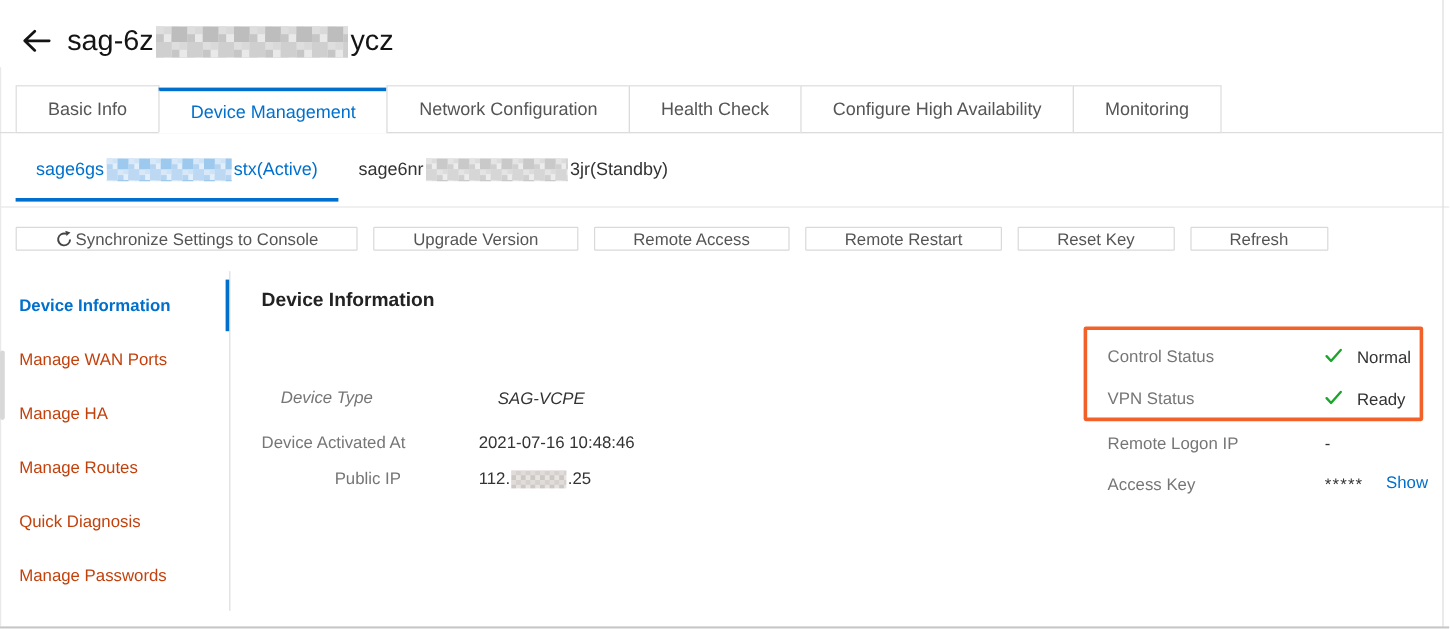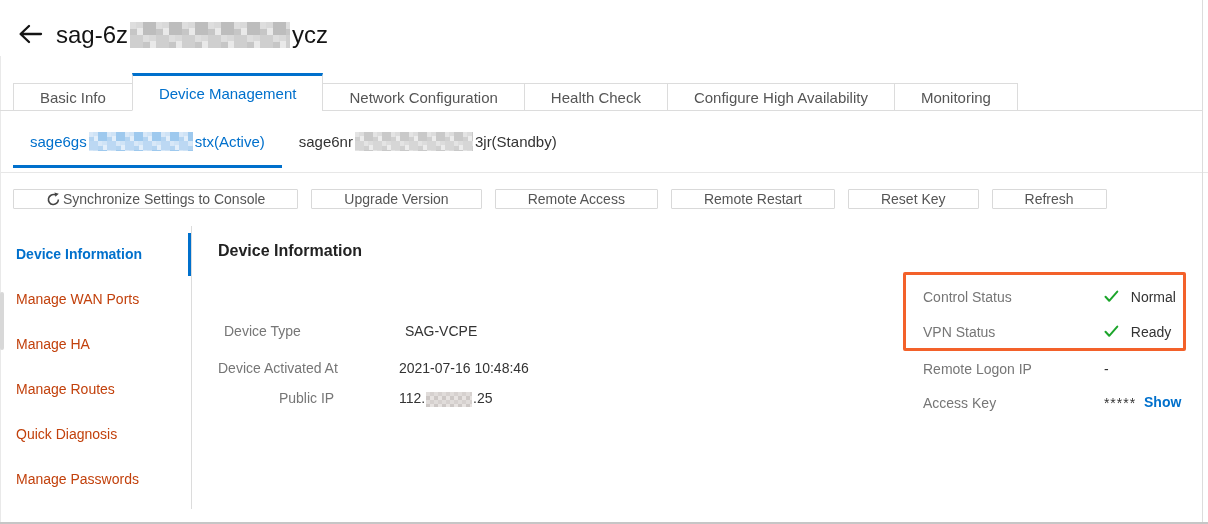--- a/index.html
+++ b/index.html
@@ -26,21 +26,21 @@
     background:
       conic-gradient(#c9c9c9 25%, transparent 0 50%, #d6d6d6 0 75%, transparent 0) 0 0/18px 18px,
       conic-gradient(#dcdcdc 25%, #ececec 0 50%, #d0d0d0 0 75%, #e4e4e4 0) 0 0/9px 9px; }
   .mosaic-ip { width:46px; height:15px; margin:0 1px;
     background:
       conic-gradient(#d6d1cf 25%, #e7e3e1 0 50%, #cdc8c6 0 75%, #e0dcda 0) 0 0/8px 8px; }
 
   
   .tabs-baseline { position:absolute; top:110px; left:0; width:1202px; height:1px; background:#dcdcdc; z-index:1; }
   .tabs { display:flex; align-items:flex-end; height:38px; margin:17px 0 0 13px; position:relative; z-index:2; }
-  .tab { height:28px; border:1px solid #dcdcdc; background:#fff; display:flex; align-items:center;
+  .tab { height:40px; border:1px solid #dcdcdc; background:#fff; display:flex; align-items:center;
          padding:0 26px; font-size:15px; color:#555; cursor:pointer; white-space:nowrap; }
   .tab + .tab { margin-left:-1px; }
   .tab.active { height:38px; border-top:3px solid #0070cc; border-bottom:1px solid #fff; color:#0070cc; }
 
   
   .subtabs { display:flex; align-items:center; height:62px; padding-left:13px; border-bottom:1px solid #e7e7e7; }
   .subtab { position:relative; display:flex; align-items:center; height:100%; padding:0 17px;
             font-size:15px; color:#333; cursor:pointer; white-space:nowrap; }
   .subtab.active { color:#0070cc; }
   .subtab.active::after { content:""; position:absolute; left:0; right:0; bottom:4px; height:3px; background:#0070cc; }
@@ -58,21 +58,21 @@
   .side-item.active { color:#0070cc; font-weight:bold; }
   .side-item.active::after { content:""; position:absolute; right:0; top:1px; bottom:1px; width:3px; background:#0070cc; }
 
   .main { position:relative; flex:1; }
   .main-heading { position:absolute; left:26px; top:16px; font-size:16px; font-weight:bold; color:#222; }
   .irow { position:absolute; font-size:14px; line-height:16px; white-space:nowrap; }
   .irow .lbl { display:inline-block; width:177px; color:#767676; vertical-align:middle; }
   .irow .val { color:#333; vertical-align:middle; }
   .check-ic { display:inline-block; vertical-align:-2px; margin-right:8px; }
   .masked { color:#444; letter-spacing:1px; }
-  .link { color:#0070cc; margin-left:4px; cursor:pointer; text-decoration:none;font-weight:bold; }
+  .link { color:#0070cc; margin-left:15px; cursor:pointer; text-decoration:none; }
 
   .highlight-box { position:absolute; left:711px; top:46px; width:283px; height:79px;
                    border:3px solid #f3612a; border-radius:2px; pointer-events:none; }
 
   
   .right-line { position:absolute; left:1202px; top:0; width:1px; height:522px; background:#dcdcdc; }
   .bottom-line { position:absolute; left:0; bottom:0; width:1208px; height:2px; background:#c6c6c6; }
   .left-line { position:absolute; left:0; top:56px; bottom:2px; width:1px; background:#e9e9e9; }
   .scroll-thumb { position:absolute; left:0; top:292px; width:4px; height:58px; background:#d8d8d8; border-radius:2px; }
 </style>
@@ -145,21 +145,21 @@
       <div class="side-item">Manage Routes</div>
       <div class="side-item">Quick Diagnosis</div>
       <div class="side-item">Manage Passwords</div>
     </div>
 
     <div class="main">
       <div class="main-heading">Device Information</div>
 
       <div class="highlight-box"></div>
 
-      <div class="irow" style="left:32px; top:96px;">
+      <div class="irow" style="left:42px; top:96px;font-style:italic;">
         <span class="lbl">Device Type</span>
         <span class="val">SAG-VCPE</span>
       </div>
       <div class="irow" style="left:26px; top:133px;">
         <span class="lbl">Device Activated At</span>
         <span class="val">2021-07-16 10:48:46</span>
       </div>
       <div class="irow" style="left:26px; top:163px;text-align:center;">
         <span class="lbl">Public IP</span>
         <span class="val"><span>112.</span><span class="mosaic mosaic-ip"></span><span>.25</span></span>

